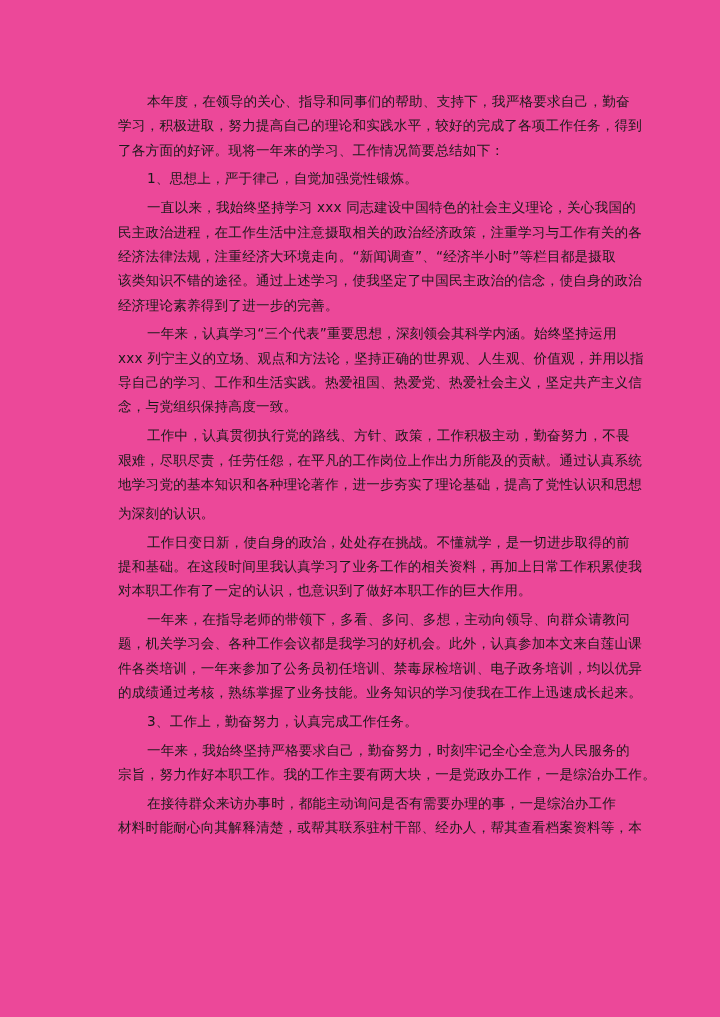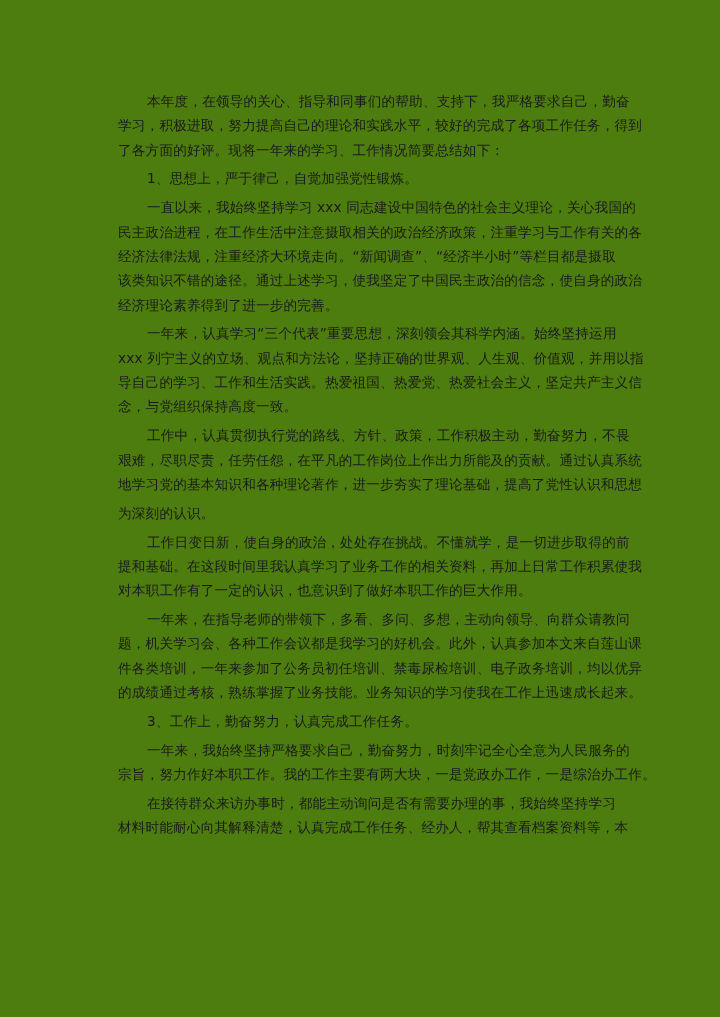--- a/index.html
+++ b/index.html
@@ -1,19 +1,19 @@
 <!DOCTYPE html>
 <html><head>
 <meta charset="utf-8">
 <style>
   html, body { margin: 0; padding: 0; background: #ffffff; }
   body { width: 720px; height: 1017px; overflow: hidden; position: relative; }
   .page {
     position: absolute; left: 0; top: 0; width: 720px; height: 1017px;
-    background: #4d7c0f;
+    background: #ec4899;
   }
   .content {
     position: absolute; left: 118px; top: 89px; width: 500px;
     font-family: "DejaVu Sans", sans-serif;
     font-size: 13.6px;
     color: #1a1a1a;
   }
   .para { margin: 0 0 4.6px 0; }
   .line {
     display: block; white-space: nowrap; height: 24.3px; line-height: 24.3px;
@@ -80,18 +80,18 @@
     </div>
 
     <div class="para">
       <span class="line indent">一年来，我始终坚持严格要求自己，勤奋努力，时刻牢记全心全意为人民服务的</span>
       <span class="line">宗旨，努力作好本职工作。我的工作主要有两大块，一是党政办工作，一是综治办工作。</span>
     </div>
 
 
 
     <div class="para">
-      <span class="line indent">在接待群众来访办事时，都能主动询问是否有需要办理的事，我始终坚持学习</span>
-      <span class="line">材料时能耐心向其解释清楚，认真完成工作任务、经办人，帮其查看档案资料等，本</span>
+      <span class="line indent">在接待群众来访办事时，都能主动询问是否有需要办理的事，一是综治办工作</span>
+      <span class="line">材料时能耐心向其解释清楚，或帮其联系驻村干部、经办人，帮其查看档案资料等，本</span>
     </div>
 
   </div>
 </div>
 
 </body></html>

